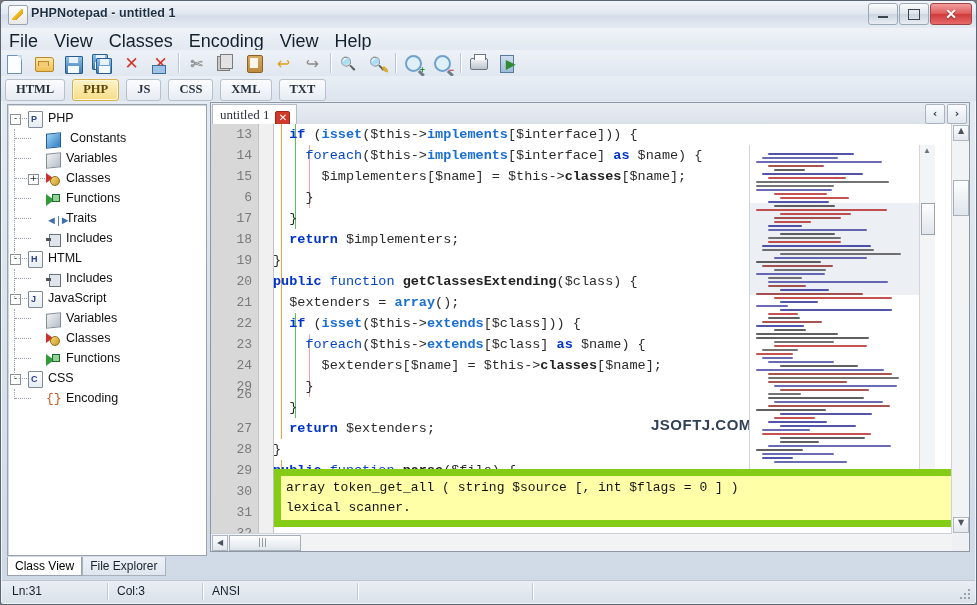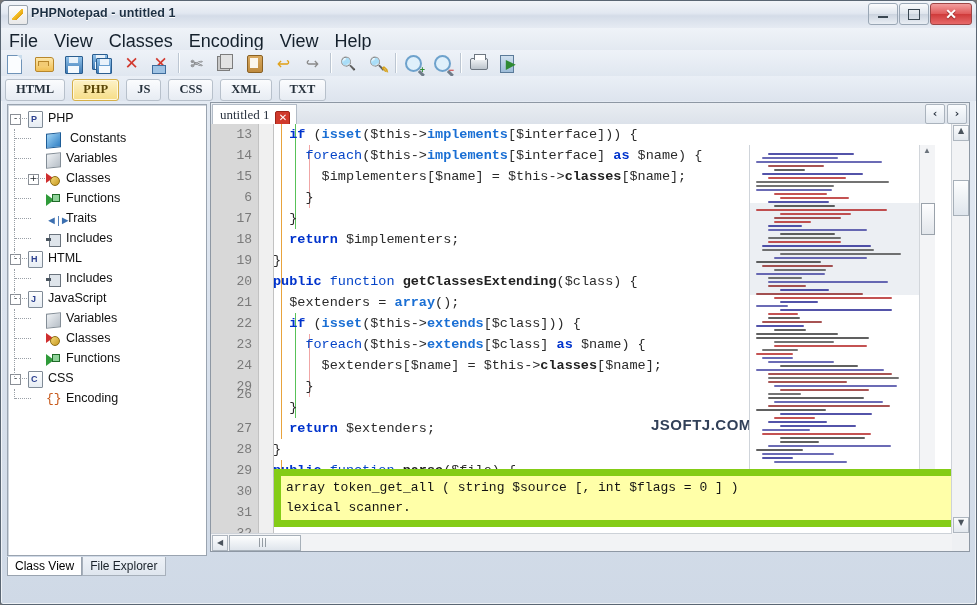--- a/index.html
+++ b/index.html
@@ -568,14 +568,31 @@
 
     <div class="hsb">
       <div class="sbbtn" style="left:1px;top:1px;width:14px;height:14px;line-height:13px">◀</div>
       <div class="sbthumb" style="left:18px;top:1px;width:70px;height:14px">
         <div class="grip" style="left:28px;top:1px">|||</div>
       </div>
     </div>
     <div class="corner"></div>
   </div>
 
+  <div class="status">
+    <div class="cell" style="left:10px">Ln:31</div>
+    <div class="div" style="left:105px"></div>
+    <div class="cell" style="left:115px">Col:3</div>
+    <div class="div" style="left:200px"></div>
+    <div class="cell" style="left:210px">ANSI</div>
+    <div class="div" style="left:355px"></div>
+    <div class="div" style="left:530px"></div>
+    <div class="gripper">
+      <i style="left:10px;top:10px"></i>
+        <i style="left:6px;top:10px"></i>
+        <i style="left:10px;top:6px"></i>
+      <i style="left:2px;top:10px"></i>
+        <i style="left:6px;top:6px"></i>
+        <i style="left:10px;top:2px"></i>
+    </div>
+  </div>
 
 </div>
 
 </body></html>

